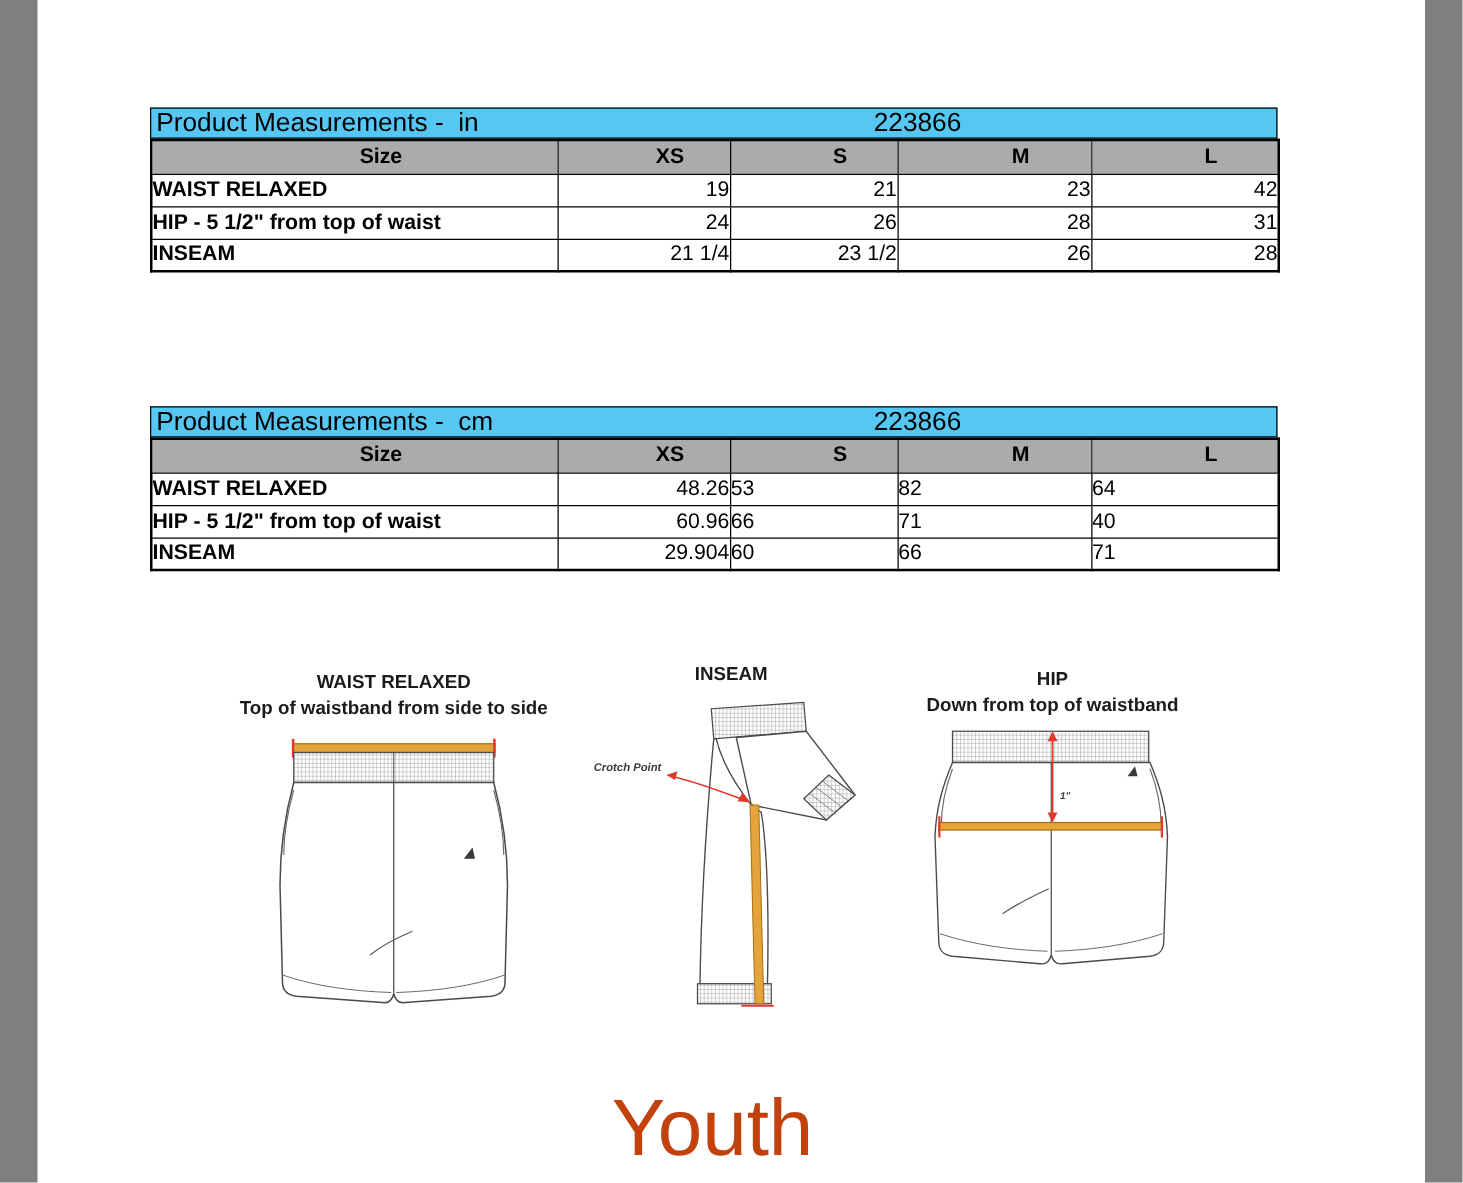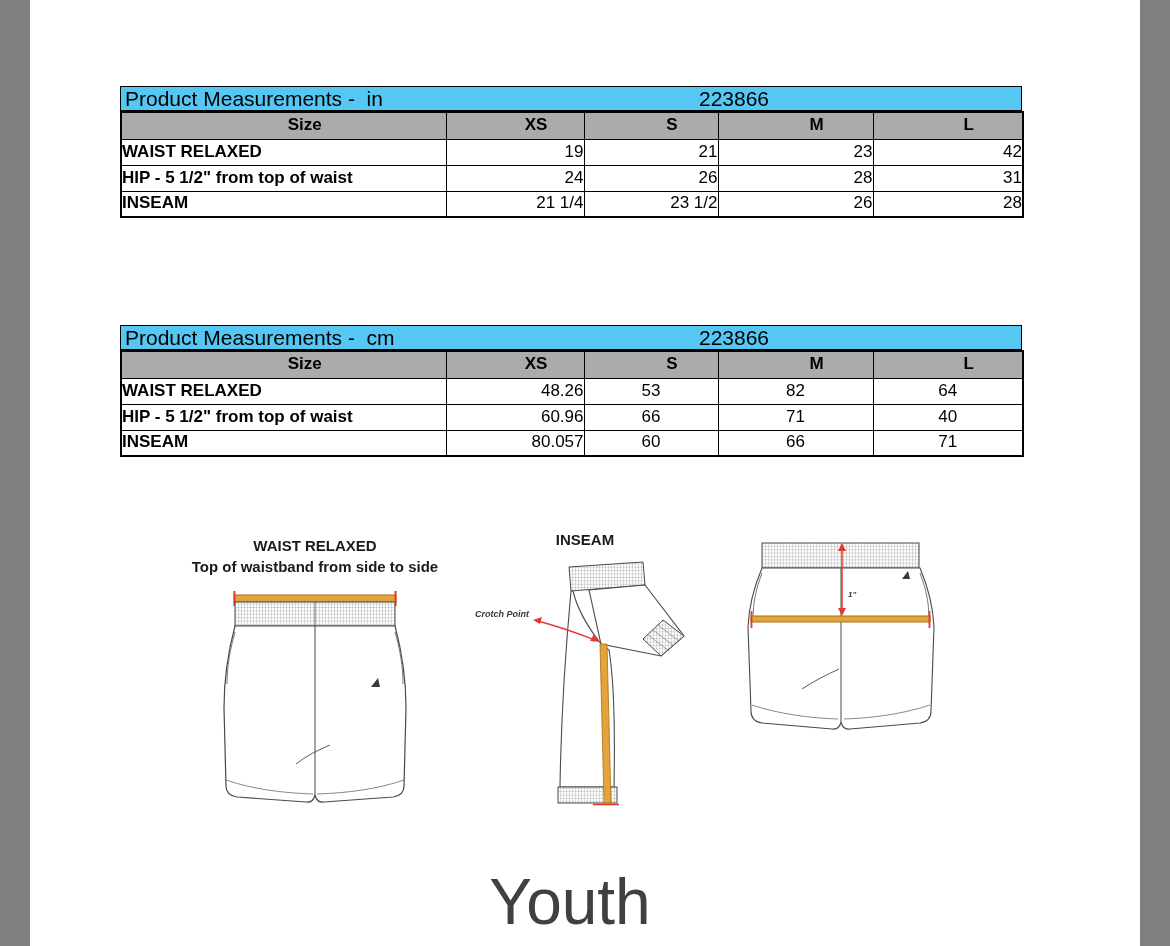--- a/index.html
+++ b/index.html
@@ -21,37 +21,37 @@
   .blue-num{flex:1;text-align:center;}
   table.meas{border-collapse:collapse;width:902px;table-layout:fixed;border:2px solid #000;}
   table.meas th,table.meas td{
     border:1px solid #000;box-sizing:border-box;height:26px;
     font-size:17px;padding:0;vertical-align:middle;line-height:1.1;
     overflow:hidden;white-space:nowrap;
   }
   table.meas th{background:#ababab;font-weight:bold;text-align:center;height:27px;padding-left:42px;}
   td.lbl{font-weight:bold;text-align:left;padding-left:3px;}
   td.v-left{text-align:right;padding-left:4px;}
-  td.v-center{text-align:center;}
+  td.v-center{text-align:left;}
 
   
   .figure{position:absolute;text-align:center;margin:0;padding:0;}
   #fig-waist{left:150px;top:535px;width:330px;}
   #fig-inseam{left:455px;top:529px;width:260px;}
   #fig-hip{left:712px;top:533px;width:260px;}
   .dg-title,.dg-sub{font-weight:bold;font-size:15px;line-height:21px;color:#1b1b1b;}
   .figure svg{display:block;margin:0 auto;}
   #fig-waist svg{margin-top:13px;}
   #fig-inseam svg{margin-top:10px;}
   #fig-hip svg{margin-top:6px;}
 
   
   .youth{
     position:absolute;top:867px;left:30px;width:1080px;text-align:center;
-    font-size:64px;line-height:70px;color:#404040;
+    font-size:64px;line-height:70px;color:#c2410c;
   }
 </style>
 </head>
 <body>
 
 <div class="gutter left"></div>
 <div class="gutter right"></div>
 
 <section class="meas-block" id="table-in">
   <div class="blue-bar">
@@ -133,21 +133,21 @@
       </tr>
       <tr>
         <td class="lbl">HIP - 5 1/2" from top of waist</td>
         <td class="v-left">60.96</td>
         <td class="v-center">66</td>
         <td class="v-center">71</td>
         <td class="v-center">40</td>
       </tr>
       <tr>
         <td class="lbl">INSEAM</td>
-        <td class="v-left">80.057</td>
+        <td class="v-left">29.904</td>
         <td class="v-center">60</td>
         <td class="v-center">66</td>
         <td class="v-center">71</td>
       </tr>
     </tbody>
   </table>
 </section>
 
 <figure class="figure" id="fig-waist">
   <figcaption>
@@ -207,20 +207,24 @@
     <g>
       <text x="2" y="57" font-size="9" font-style="italic" font-weight="bold" fill="#3a3a3a">Crotch Point</text>
       <path d="M64,61 C86,66 106,74 122,80" fill="none" stroke="#E23B2E" stroke-width="1.3"></path>
       <polygon points="127,82 117,81 121,74" fill="#E23B2E"></polygon>
       <polygon points="60,60 69,57 67,64" fill="#E23B2E"></polygon>
     </g>
   </svg>
 </figure>
 
 <figure class="figure" id="fig-hip">
+  <figcaption>
+    <div class="dg-title">HIP</div>
+    <div class="dg-sub">Down from top of waistband</div>
+  </figcaption>
   <svg width="197" height="207" viewBox="0 0 197 207">
     <defs>
       <pattern id="p3" width="3" height="3.4" patternUnits="userSpaceOnUse">
         <rect width="3" height="3.4" fill="#fdfdfd"></rect>
         <path d="M0 0H3M0 0V3.4" stroke="#8d8d8d" stroke-width="0.6" fill="none"></path>
       </pattern>
     </defs>
     <g>
       <rect x="18" y="4" width="157" height="25" fill="url(#p3)" stroke="#4a4a4a" stroke-width="1"></rect>
       <path d="M18,29 C10,48 5,65 4,88 L7,172 C7,180 11,183 18,184 L88,190 C94,191 96,187 97,183 C98,187 100,191 106,190 L176,184 C183,183 187,180 187,172 L190,88 C189,65 184,48 176,29 Z" fill="#ffffff" stroke="#4a4a4a" stroke-width="1.1"></path>

